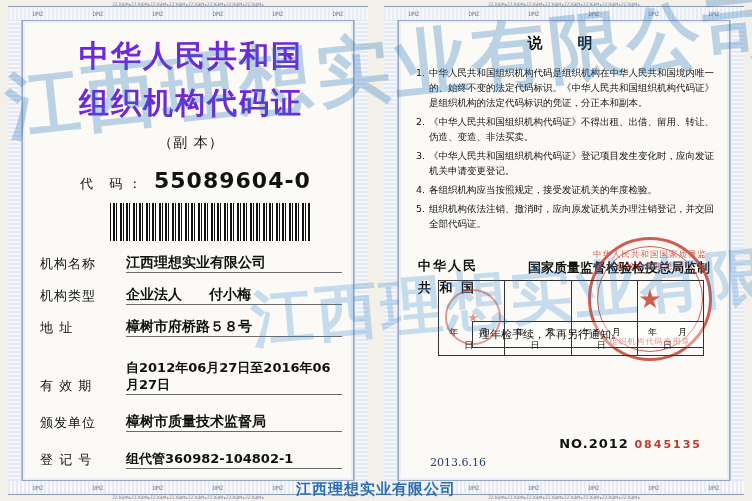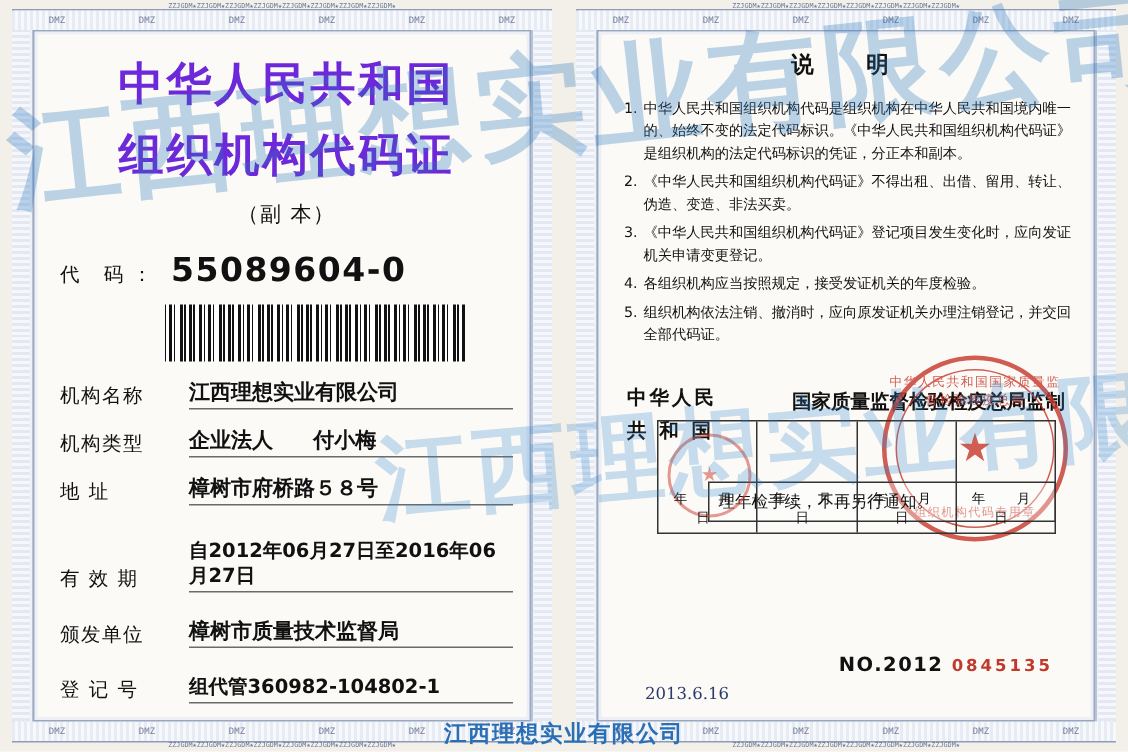--- a/index.html
+++ b/index.html
@@ -74,21 +74,21 @@
   .title1,.title2{
     text-align:center;font-size:30px;font-weight:bold;letter-spacing:2px;
     color:#6d28d9;
   }
   .title1{margin-top:6px;}
   .title2{margin-top:6px;}
   .subtitle{
     text-align:center;font-size:14px;margin-top:10px;letter-spacing:1px;
   }
   .code-row{
-    margin-top:16px;display:flex;align-items:baseline;
+    margin-top:16px;display:flex;align-items:baseline;margin-left:40px;
   }
   .code-label{font-size:13px;letter-spacing:6px;width:74px;}
   .code-value{font-size:22px;font-weight:bold;letter-spacing:1px;}
   .barcode{
     margin:10px 0 0 70px;height:38px;width:200px;
     background:repeating-linear-gradient(90deg,
       #111 0px,#111 1px,#fff 1px,#fff 3px,
       #111 3px,#111 5px,#fff 5px,#fff 6px,
       #111 6px,#111 7px,#fff 7px,#fff 10px,
       #111 10px,#111 12px,#fff 12px,#fff 13px);

